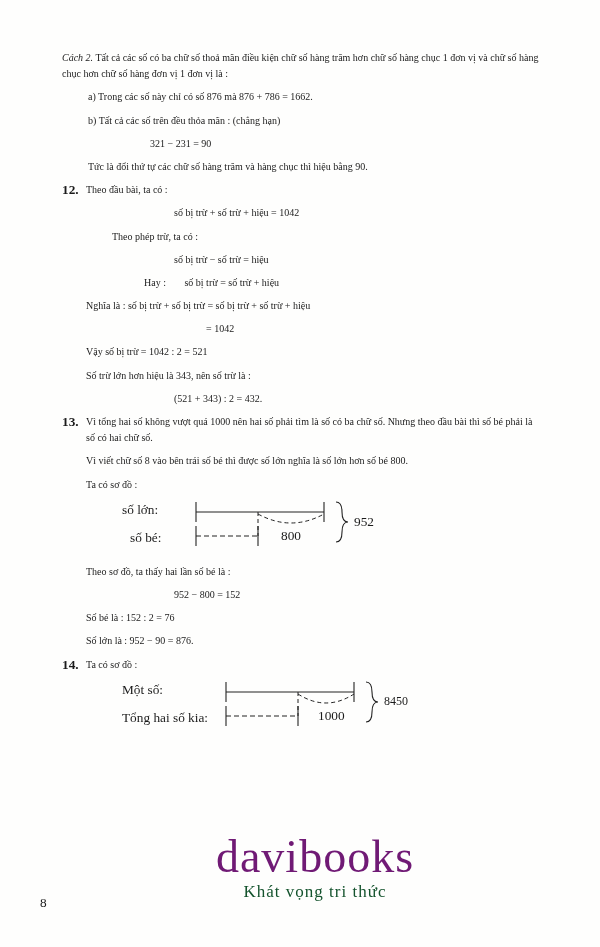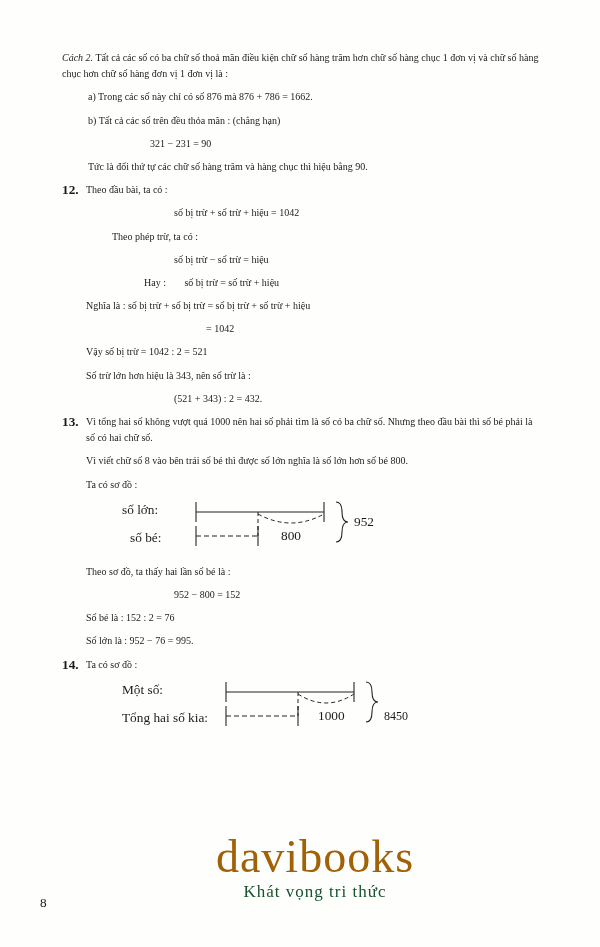--- a/index.html
+++ b/index.html
@@ -89,21 +89,21 @@
     text-align: center;
     color: #e3ded6;
     pointer-events: none;
     user-select: none;
   }
   .wm-main {
     font-size: 46px;
     font-family: "Liberation Serif", serif;
     letter-spacing: 1px;
     line-height: 1;
-    color: #a16207;
+    color: #701a75;
   }
   .wm-sub {
     font-size: 17px;
     letter-spacing: 1px;
     margin-top: 2px;
     color: #14532d;
   }
 </style>
 </head>
 <body>
@@ -168,21 +168,21 @@
 
           <path d="M250,2 q6,0 6,10 q0,10 6,10 q-6,0 -6,10 q0,10 -6,10" fill="none" stroke="#222" stroke-width="1.1"></path>
         </svg>
         <span class="lbl" style="left:195px; top:28px;">800</span>
         <span class="lbl" style="left:268px; top:14px;">952</span>
       </div>
 
       <p>Theo sơ đồ, ta thấy hai lần số bé là :</p>
       <p class="ind3">952 − 800 = 152</p>
       <p>Số bé là : 152 : 2 = 76</p>
-      <p>Số lớn là : 952 − 76 = 995.</p>
+      <p>Số lớn là : 952 − 90 = 876.</p>
     </div>
 
     <div class="num-item">
       <span class="num">14.</span>
       <p>Ta có sơ đồ :</p>
 
       <div class="diagram" style="height:54px;">
         <span class="lbl" style="left:36px; top:2px;">Một số:</span>
         <span class="lbl" style="left:36px; top:30px;">Tổng hai số kia:</span>
         <svg class="dg-svg" width="340" height="54" viewBox="0 0 340 54">
@@ -190,21 +190,21 @@
           <line x1="140" y1="12" x2="268" y2="12" stroke="#222" stroke-width="1.1"></line>
           <line x1="268" y1="2" x2="268" y2="22" stroke="#222" stroke-width="1.1"></line>
           <line x1="140" y1="26" x2="140" y2="46" stroke="#222" stroke-width="1.1"></line>
           <line x1="140" y1="36" x2="212" y2="36" stroke="#222" stroke-width="1.1" stroke-dasharray="5,3"></line>
           <line x1="212" y1="26" x2="212" y2="46" stroke="#222" stroke-width="1.1"></line>
           <line x1="212" y1="12" x2="212" y2="36" stroke="#222" stroke-width="1" stroke-dasharray="4,3"></line>
           <path d="M212,14 Q240,32 268,14" fill="none" stroke="#222" stroke-width="1" stroke-dasharray="4,3"></path>
           <path d="M280,2 q6,0 6,10 q0,10 6,10 q-6,0 -6,10 q0,10 -6,10" fill="none" stroke="#222" stroke-width="1.1"></path>
         </svg>
         <span class="lbl" style="left:232px; top:28px;">1000</span>
-        <span class="lbl" style="left:298px; top:29px; font-size:12px;">8450</span>
+        <span class="lbl" style="left:298px; top:14px; font-size:12px;">8450</span>
       </div>
     </div>
 
   </div>
 
   <div class="watermark">
     <div class="wm-main">davibooks</div>
     <div class="wm-sub">Khát vọng tri thức</div>
   </div>
 

